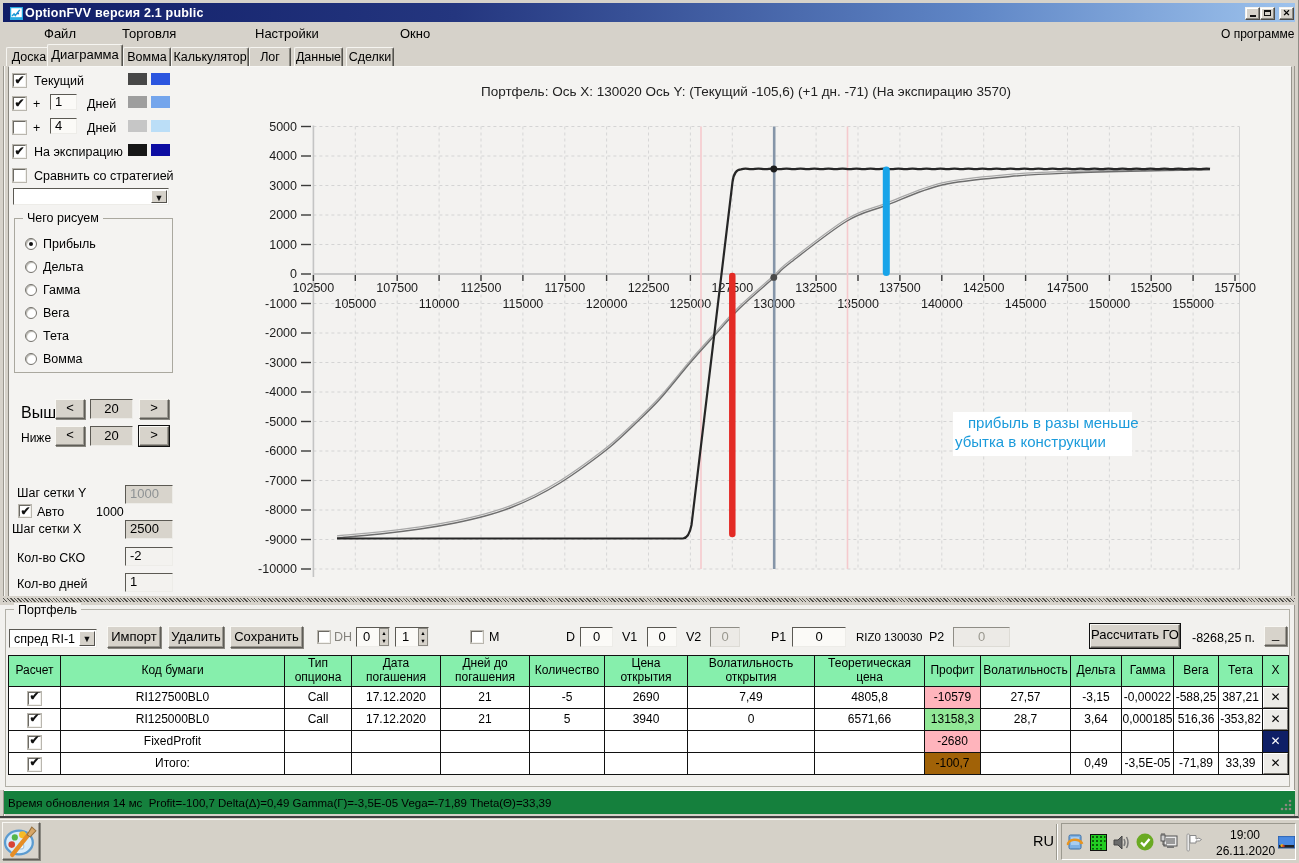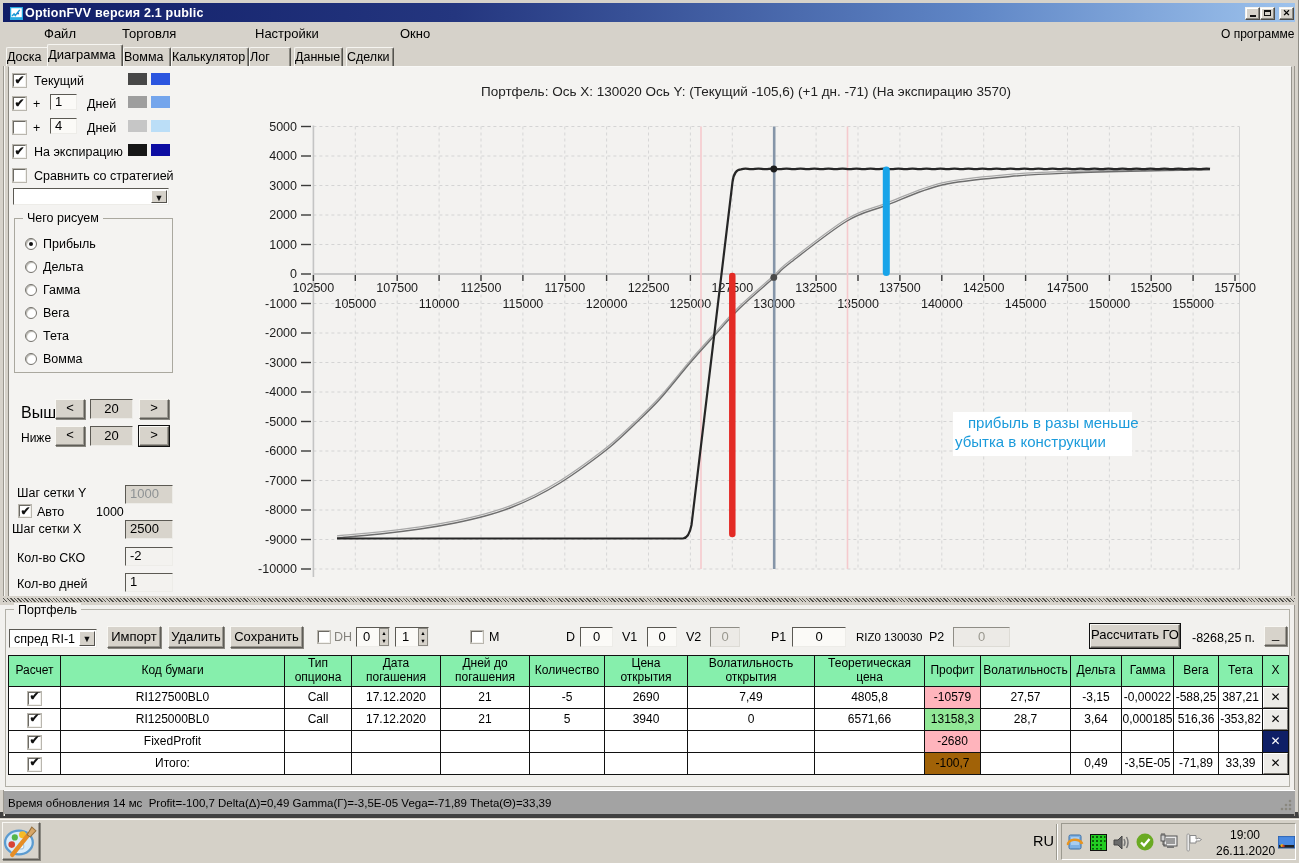--- a/index.html
+++ b/index.html
@@ -1,46 +1,46 @@
 <!DOCTYPE html>
 <html><head><meta charset="utf-8">
 <style>
 *{margin:0;padding:0;box-sizing:border-box}
 html,body{width:1299px;height:863px;overflow:hidden}
 body{font-family:"Liberation Sans",sans-serif;font-size:12.5px;color:#000;background:#d6d2ca;position:relative}
 .abs{position:absolute}
-.win{position:absolute;left:0;top:0;width:1299px;height:818px;background:#d6d2ca;border-right:1px solid #8f8d86;border-bottom:6px solid #404040}
+.win{position:absolute;left:0;top:0;width:1299px;height:818px;background:#d6d2ca;border-right:1px solid #8f8d86;border-bottom:2px solid #404040}
 .titlebar{position:absolute;left:3px;top:3px;width:1292px;height:19px;background:linear-gradient(90deg,#101d67 0%,#24367f 35%,#5f86c6 75%,#9dc2ec 100%)}
 .title-ico{position:absolute;left:2px;top:1px;width:16px;height:16px}
 .title-txt{position:absolute;left:22px;top:2px;color:#fff;font-size:13.5px;font-weight:bold;letter-spacing:.2px}
 .wbtn{position:absolute;top:4px;width:15px;height:13px;background:#d6d2ca;border-top:1px solid #f4f3ef;border-left:1px solid #f4f3ef;border-right:1px solid #4e4c48;border-bottom:1px solid #4e4c48;box-shadow:inset -1px -1px 0 #8a8881,inset 1px 1px 0 #fff;font-size:9px;text-align:center;line-height:11px;font-weight:bold}
 .menubar{position:absolute;left:3px;top:22px;width:1292px;height:22px;background:#d6d2ca}
 .menubar span{position:absolute;top:4px;font-size:13px;white-space:nowrap}
 .pgoff{position:absolute;left:-9px;top:-67px;width:1299px;height:863px}
 .tabstrip{position:absolute;left:3px;top:44px;width:1292px;height:22px;background:#d6d2ca}
-.tab{position:absolute;top:3px;height:19px;background:#d6d2ca;border-top:1px solid #f6f5f1;border-left:1px solid #f6f5f1;border-right:1px solid #55534e;border-top-right-radius:2px;border-top-left-radius:2px;box-shadow:inset -1px 0 0 #8a8881;font-size:12.5px;text-align:left;padding-top:2px}
+.tab{position:absolute;top:3px;height:19px;background:#d6d2ca;border-top:1px solid #f6f5f1;border-left:1px solid #f6f5f1;border-right:1px solid #55534e;border-top-right-radius:2px;border-top-left-radius:2px;box-shadow:inset -1px 0 0 #8a8881;font-size:12.5px;text-align:center;padding-top:2px}
 .tab.sel{top:0;height:22px;z-index:5;background:#d9d5cd;border-bottom:none;font-size:13px}
 .page{position:absolute;left:8px;top:66px;width:1284px;height:530px;background:#f4f3f1;border-top:1px solid #f8f8f6;border-left:1px solid #8a8880;border-right:1px solid #96948d}
 .cb{position:absolute;width:13px;height:13px;background:#fff;border-top:1.5px solid #6c6a64;border-left:1.5px solid #6c6a64;border-right:1.5px solid #f1f0ec;border-bottom:1.5px solid #f1f0ec;box-shadow:0 0 0 1px #b9b6ae}
 .cb.chk::after{content:"✔";position:absolute;left:0.5px;top:-2.5px;font-size:12px;font-weight:bold;color:#111}
 .cb.small{width:12px;height:12px}
 .swatch{position:absolute;width:19px;height:12px}
 .tbx{position:absolute;background:#fbfaf7;border-top:1.6px solid #5b5953;border-left:1.6px solid #5b5953;border-right:1.6px solid #edece8;border-bottom:1.6px solid #edece8;font-size:13px;padding-left:4px}
 .combo{position:absolute;background:#fff;border-top:1.6px solid #5b5953;border-left:1.6px solid #5b5953;border-right:1.6px solid #edece8;border-bottom:1.6px solid #edece8}
 .combo .arr{position:absolute;right:1px;top:1px;bottom:1px;width:16px;background:#d6d2ca;border-top:1px solid #fff;border-left:1px solid #fff;border-right:1px solid #55534e;border-bottom:1px solid #55534e;text-align:center;font-size:9px;line-height:14px;color:#111}
 .fieldset{position:absolute;border:1px solid #aaa89f}
 .fieldset>.lg{position:absolute;top:-8px;left:8px;background:#f4f3f1;padding:0 4px;font-size:12.5px}
 .radio{position:absolute;width:12px;height:12px;border-radius:50%;background:#fff;border:1px solid #74726c;box-shadow:inset 1px 1px 1px #b5b3ac}
 .radio.sel::after{content:"";position:absolute;left:3px;top:3px;width:4px;height:4px;border-radius:50%;background:#111}
 .btn{position:absolute;background:#d7d3cb;border-top:1.5px solid #f8f7f3;border-left:1.5px solid #f8f7f3;border-right:1.5px solid #5f5d57;border-bottom:1.5px solid #5f5d57;box-shadow:inset -1px -1px 0 #9c9992,1px 1px 0 #8a8881;text-align:center;font-size:13px}
 .lbl{position:absolute;font-size:12.5px;white-space:nowrap}
 .splitter{position:absolute;left:3px;top:596px;width:1292px;height:9px;background:#d6d2ca}
 .splitter .hatch{position:absolute;left:0;top:2px;width:100%;height:4px;background:repeating-linear-gradient(45deg,#55534e 0,#55534e 1px,#d2cfc7 1px,#d2cfc7 2.5px)}
 .portfolio{position:absolute;left:0;top:605px;width:1294px;height:185px;background:#f2f1ee}
-.statusbar{position:absolute;left:4px;top:790px;width:1291px;height:24px;background:#a3a3a3;border-top:1px solid #fff}
+.statusbar{position:absolute;left:4px;top:790px;width:1291px;height:24px;background:#15803d;border-top:1px solid #fff}
 .taskbar{position:absolute;left:0;top:819px;width:1299px;height:44px;background:#d5d1c8;border-top:1px solid #f8f7f4}
 table.grid{border-collapse:collapse;table-layout:fixed;font-size:12px}
 table.grid td,table.grid th{border:1px solid #111;text-align:center;padding:0;overflow:hidden;font-weight:normal}
 table.grid th{background:#86efac;line-height:1.15}
 table.grid td{background:#fff;height:20px;line-height:13px}
 .xbtn{display:block;width:100%;height:21px;background:#ecebe7;border-top:1px solid #fff;border-left:1px solid #fff;border-right:1px solid #7b7973;border-bottom:1px solid #7b7973;line-height:18px}
 </style></head>
 <body>
 <div class="win">
 <div class="abs" style="left:3px;top:21px;width:1px;height:795px;background:#9b9890"></div>

